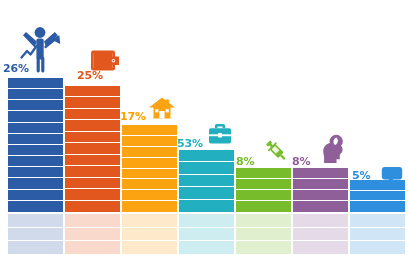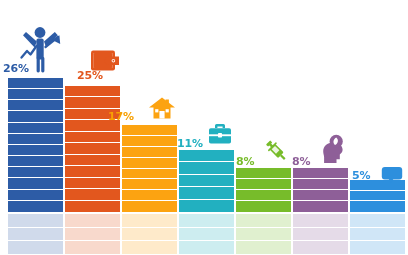--- a/index.html
+++ b/index.html
@@ -147,21 +147,21 @@
         <div class="seg" style="height: 10.875px; background: rgb(252, 163, 17);"></div>
         <div class="seg" style="height: 10.875px; background: rgb(252, 163, 17);"></div>
         <div class="seg" style="height: 10.875px; background: rgb(252, 163, 17);"></div>
       </div>
       <div class="reflection">
         <div class="rseg" style="height: 13.6px; background: rgb(252, 163, 17);"></div>
         <div class="rseg" style="height: 13.6px; background: rgb(252, 163, 17);"></div>
         <div class="rseg" style="height: 13.6px; background: rgb(252, 163, 17);"></div>
       </div>
     </div>
-    <div class="label" style="left: 108px; top: 111px; color: rgb(247, 161, 4);">17%</div>
+    <div class="label" style="left: 120px; top: 111px; color: rgb(247, 161, 4);">17%</div>
     <div class="icon" style="left: 148px; top: 96px;">
       <svg width="28" height="24" viewBox="0 0 28 24">
         <path d="M14 1.5 L27 11.5 H22.5 V22.5 H5.5 V11.5 H1 Z" fill="#fca311"></path>
         <rect x="17.5" y="3.5" width="3.4" height="5" fill="#fca311"></rect>
         <rect x="11.4" y="15" width="5.2" height="7.5" fill="#ffffff"></rect>
         <rect x="7.2" y="13.2" width="3.2" height="3.2" fill="#ffffff"></rect>
         <rect x="17.6" y="13.2" width="3.2" height="3.2" fill="#ffffff"></rect>
       </svg>
     </div>
     <div class="bar-group" style="left: 179px; width: 55px; height: 255px;">
@@ -171,21 +171,21 @@
         <div class="seg" style="height: 12.4px; background: rgb(34, 176, 192);"></div>
         <div class="seg" style="height: 12.4px; background: rgb(34, 176, 192);"></div>
         <div class="seg" style="height: 12.4px; background: rgb(34, 176, 192);"></div>
       </div>
       <div class="reflection">
         <div class="rseg" style="height: 13.6px; background: rgb(34, 176, 192);"></div>
         <div class="rseg" style="height: 13.6px; background: rgb(34, 176, 192);"></div>
         <div class="rseg" style="height: 13.6px; background: rgb(34, 176, 192);"></div>
       </div>
     </div>
-    <div class="label" style="left: 177px; top: 138px; color: rgb(34, 176, 192);">11%</div>
+    <div class="label" style="left: 177px; top: 138px; color: rgb(34, 176, 192);">53%</div>
     <div class="icon" style="left: 208px; top: 122px;">
       <svg width="24" height="23" viewBox="0 0 24 23">
         <path d="M8.6 2 H15.4 A1.6 1.6 0 0 1 17 3.6 V6 H14.6 V4.4 H9.4 V6 H7 V3.6 A1.6 1.6 0 0 1 8.6 2 Z" fill="#22b0c0"></path>
         <rect x="1" y="6.2" width="22" height="15.4" rx="1.8" fill="#22b0c0"></rect>
         <rect x="1" y="12.3" width="22" height="1.9" fill="#ffffff"></rect>
         <rect x="10" y="11" width="4" height="4.4" rx="0.7" fill="#ffffff"></rect>
       </svg>
     </div>
     <div class="bar-group" style="left: 236px; width: 55px; height: 255px;">
       <div class="bar" style="height: 44px; bottom: 43px;">

